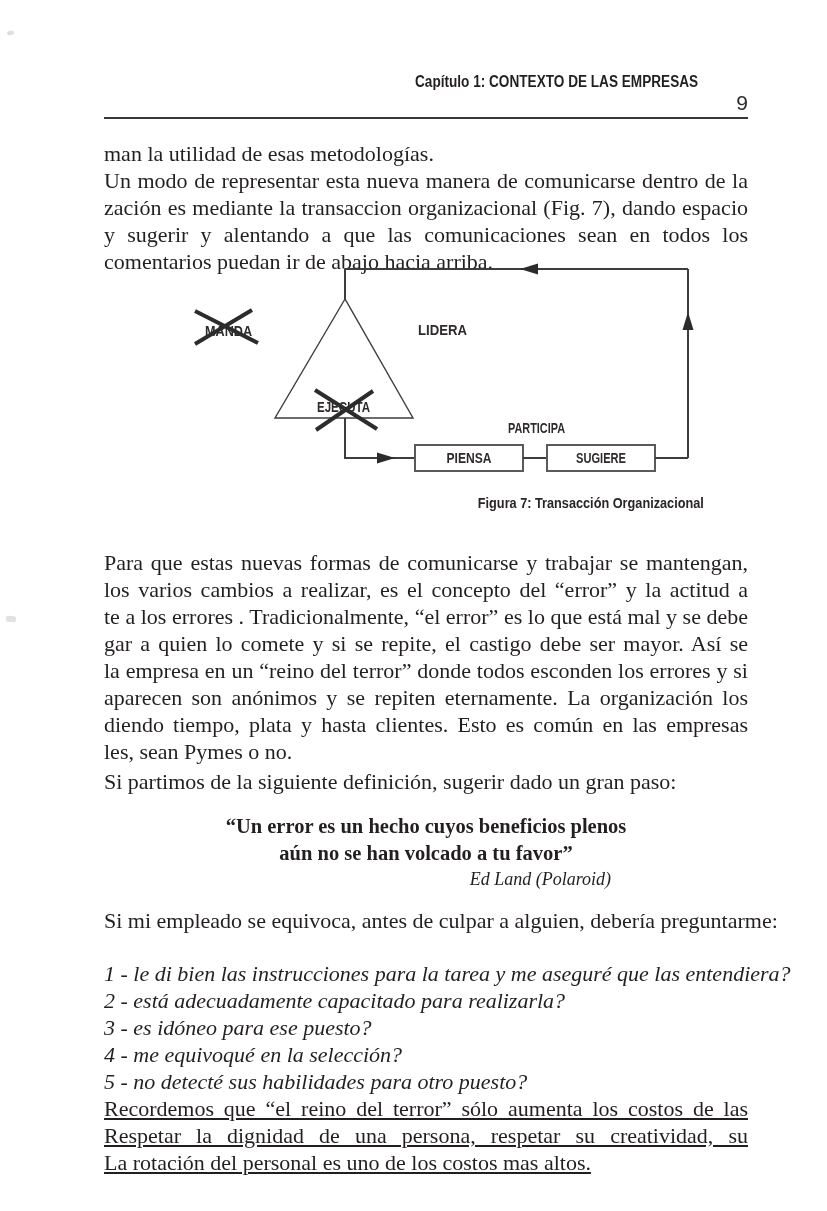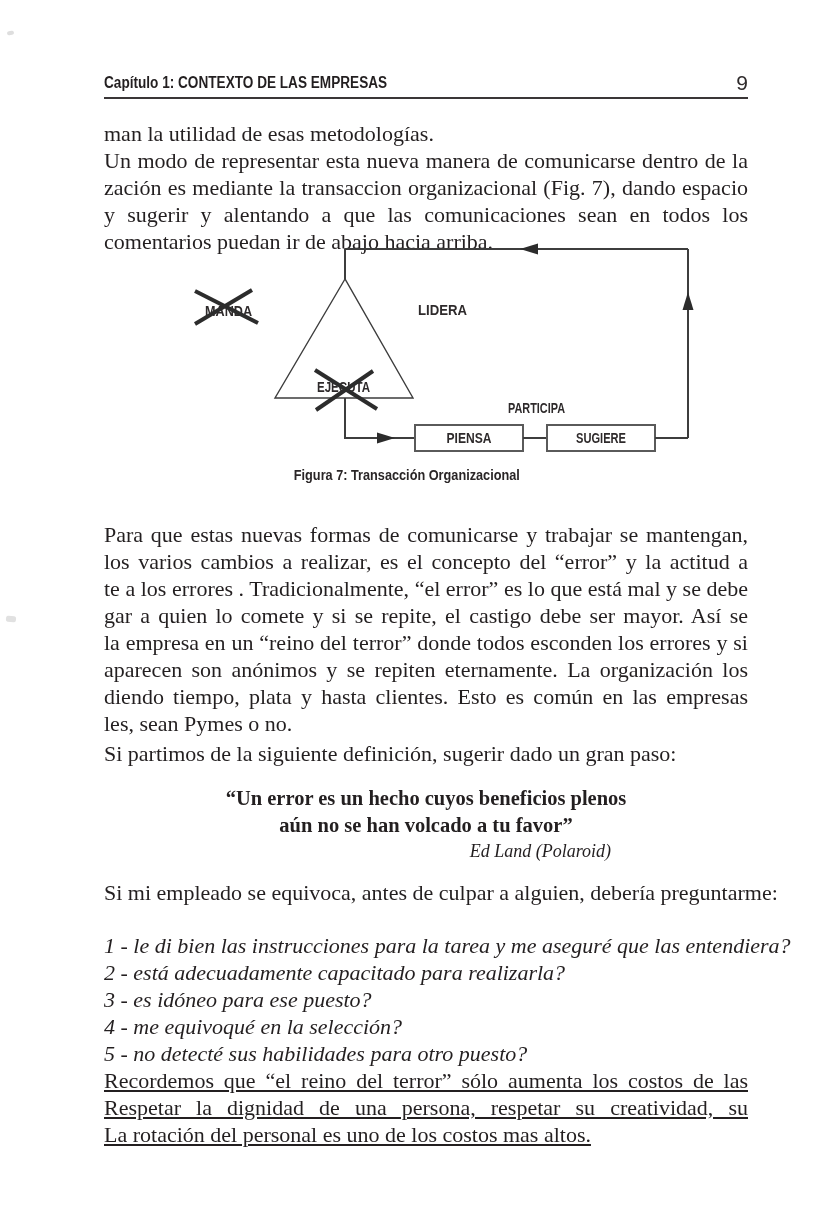--- a/index.html
+++ b/index.html
@@ -16,20 +16,21 @@
   
   .artifact{position:absolute;background:#c3c3c3;border-radius:2px;}
   .a1{left:7px;top:31px;width:7px;height:4px;transform:rotate(-8deg);opacity:.55;}
   .a2{left:6px;top:616px;width:10px;height:6px;transform:rotate(6deg);opacity:.5;}
 
   
   .header{
     display:flex;justify-content:space-between;align-items:flex-end;
     border-bottom:2px solid #3a3637;padding-bottom:4px;
     font-family:"Liberation Sans",sans-serif;
+    flex-direction:column;
   }
   .chapter{
     font-size:16px;line-height:20px;font-weight:700;letter-spacing:0;
     transform:scaleX(0.85);transform-origin:left bottom;white-space:nowrap;
   }
   .pagenum{font-size:21px;line-height:21px;font-weight:400;color:#2e2a2b;}
 
   
   .t{font-size:22px;line-height:27px;}
   .ln{height:27px;white-space:nowrap;}
@@ -39,21 +40,21 @@
   .intro{margin-top:21px;}
   .para-error{margin-top:36px;}
   .line-def{margin-top:3px;}
   .line-q{margin-top:16px;}
   .qlist{margin-top:26px;font-style:italic;}
   .closing{text-decoration:underline;}
 
   
   .figure{margin:-12px 0 0 0;}
   .figure svg{display:block;}
-  .caption{margin-top:8px;text-align:center;line-height:20px;}
+  .caption{margin-top:16px;text-align:right;line-height:20px;}
   .caption span{
     display:inline-block;
     font-family:"Liberation Sans",sans-serif;font-weight:700;font-size:15.5px;
     transform:translateX(-19px) scaleX(0.82);transform-origin:center bottom;
     white-space:nowrap;color:#2a2627;
   }
   svg text{
     font-family:"Liberation Sans",sans-serif;
     font-weight:700;font-size:14px;fill:#2e2a2b;
   }

